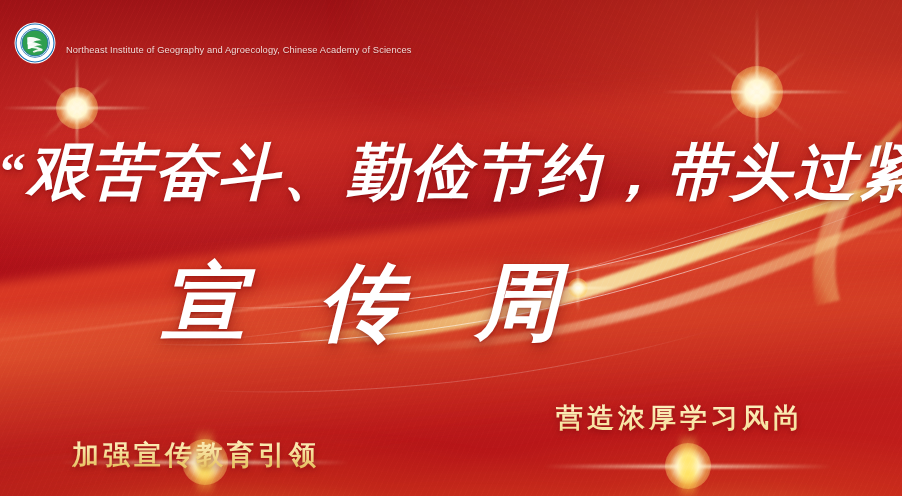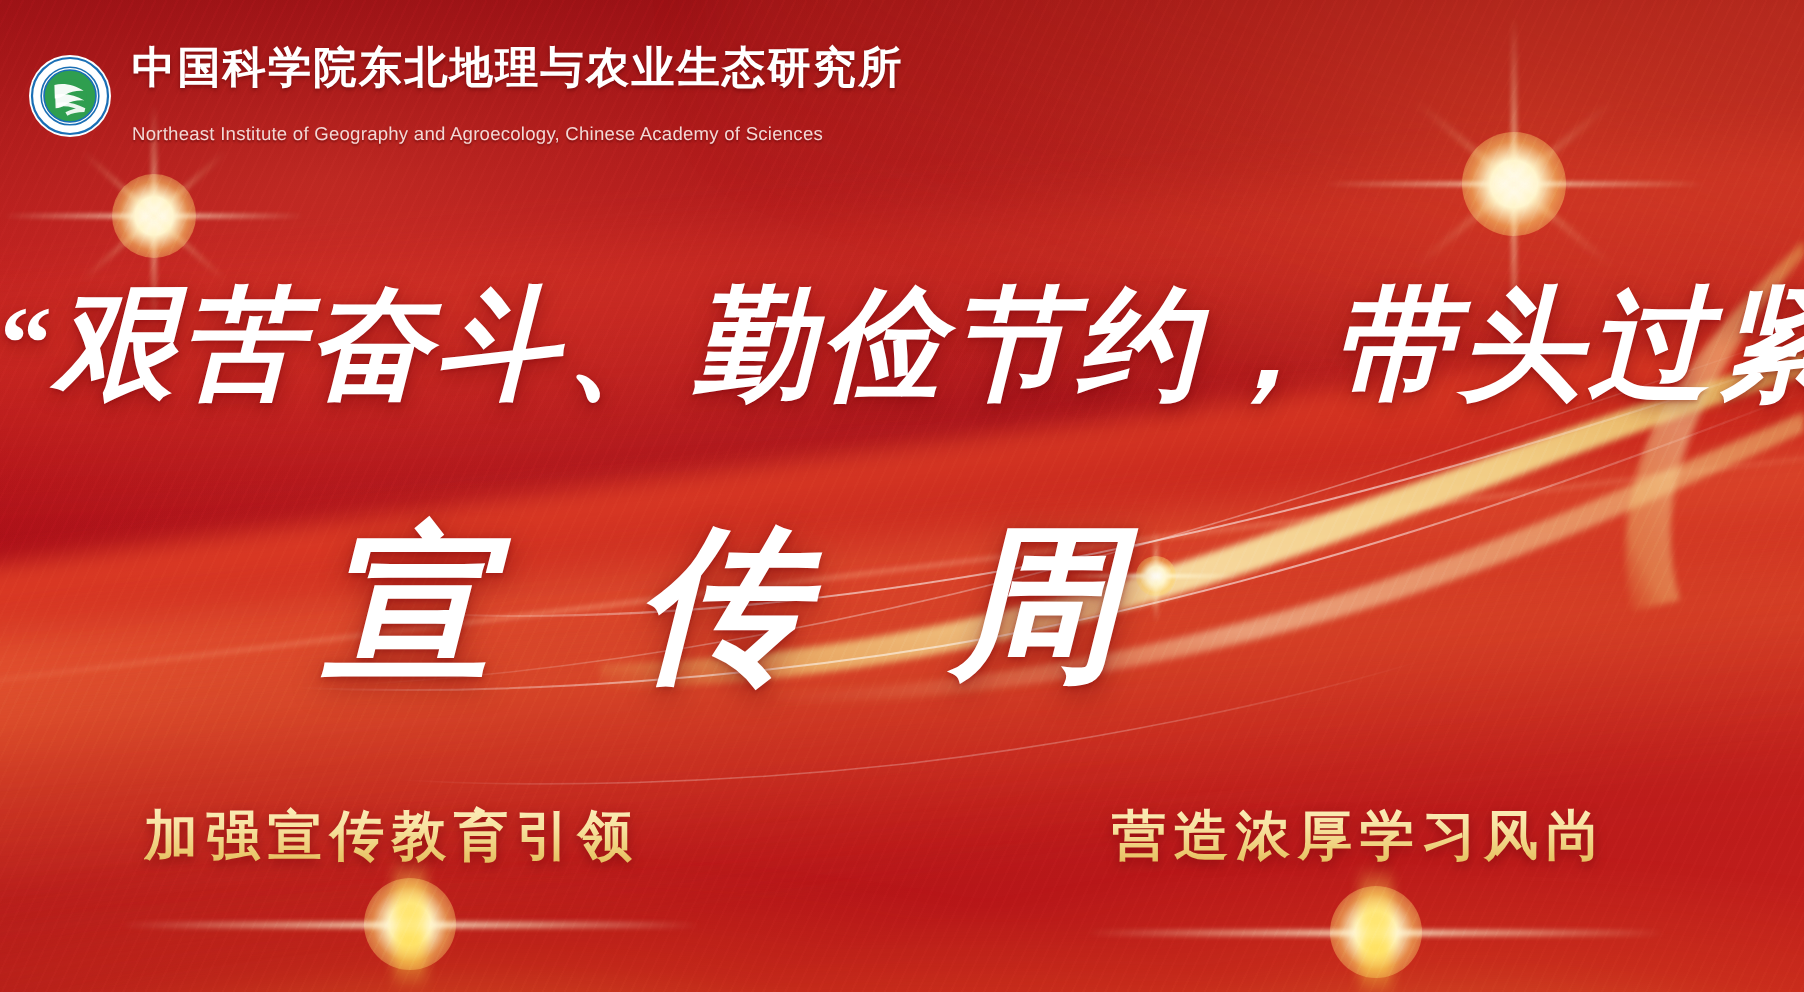--- a/index.html
+++ b/index.html
@@ -151,21 +151,21 @@
   }
   .slogan{
     font-family:"Liberation Serif","DejaVu Serif",serif;
     font-weight:700;font-size:27px;letter-spacing:4px;
     white-space:nowrap;
     background:linear-gradient(180deg,#fdf0c2 0%,#f7e2a0 38%,#eccb72 72%,#dfb350 100%);
     -webkit-background-clip:text;background-clip:text;
     color:transparent;-webkit-text-fill-color:transparent;
     filter:drop-shadow(0 2px 3px rgba(110,0,8,.55));
   }
-  .slogan-left{margin-left:12px;}
+  .slogan-left{margin-left:12px;margin-top:37px;}
   .slogan-right{margin-right:38px;font-family:Liberation Mono, monospace;}
 
   
   .weave{
     position:absolute;inset:0;pointer-events:none;opacity:.055;
     background:repeating-linear-gradient(115deg,rgba(255,255,255,.9) 0 1px,rgba(255,255,255,0) 1px 5px);
     mix-blend-mode:overlay;
   }
 </style>
 </head>
@@ -273,21 +273,20 @@
                  C16.8,21.5 15.2,22.2 13.4,22.3 Z" fill="#ffffff" opacity=".95"></path>
         <path d="M13.6,20.4 C18.4,19.2 23.6,20.6 28.2,23.2
                  C24.8,22.9 21.6,23.6 19,25.2
                  C17.2,26.3 15.6,27 13.8,27.1 Z" fill="#ffffff" opacity=".95"></path>
         <path d="M14.6,25.4 C19.2,24.4 24,25.8 28.2,28.0
                  C24.8,28.0 21.6,28.6 19.2,30.0" fill="none" stroke="#ffffff" stroke-width="2" opacity=".9"></path>
         <circle cx="21" cy="21" r="13" fill="none" stroke="#1a6fb5" stroke-width=".8"></circle>
       </svg>
     </div>
     <div class="org-text">
-      <div class="org-cn">中国科学院东北地理与农业生态研究所</div>
       <div class="org-en">Northeast Institute of Geography and Agroecology, Chinese Academy of Sciences</div>
     </div>
   </div>
 
   <div class="headline">
     <span class="qm">“</span><span>艰苦奋斗、勤俭节约，带头过紧日子</span>
   </div>
 
   <div class="subhead">宣 传 周</div>
 

